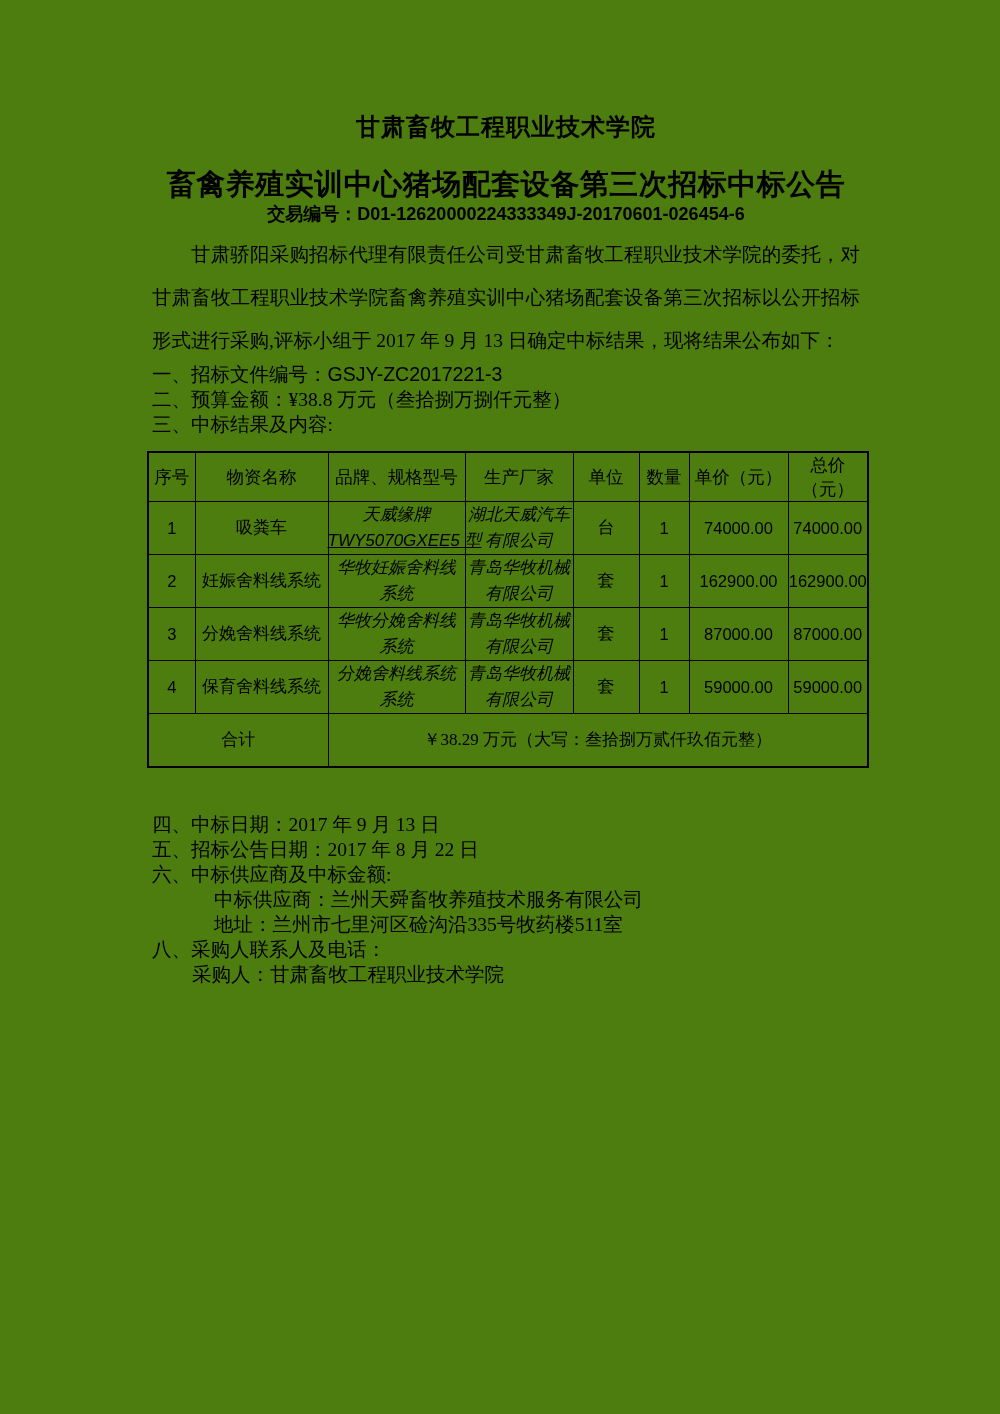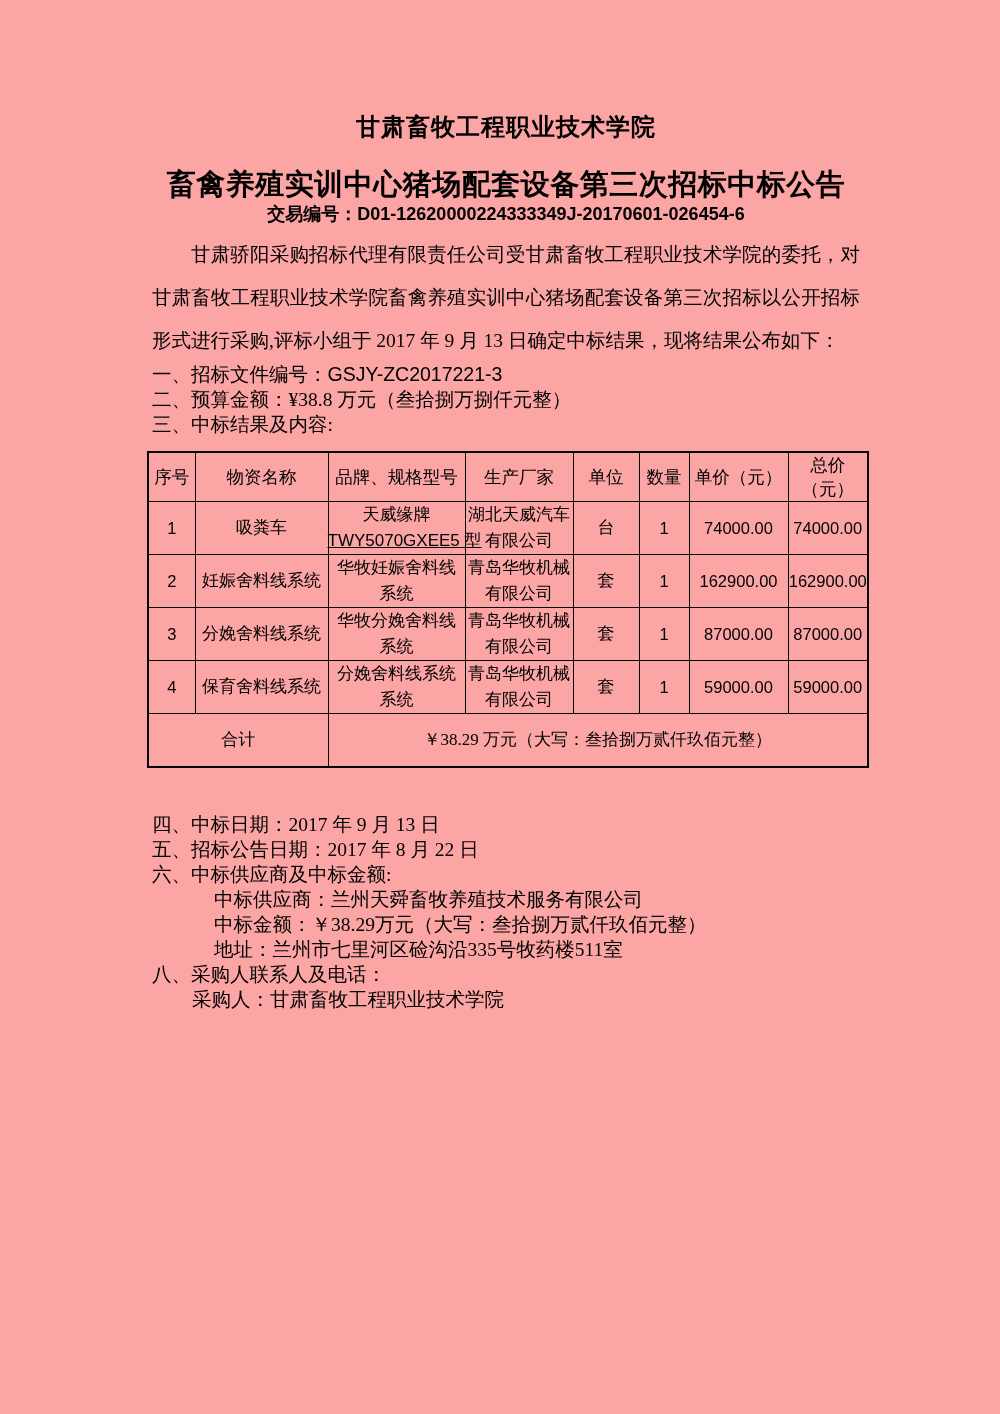--- a/index.html
+++ b/index.html
@@ -1,17 +1,17 @@
 <!DOCTYPE html>
 <html><head>
 <meta charset="utf-8">
 <style>
   html,body{margin:0;padding:0;background:#e8e8e8;}
   .page{
-    width:1000px;height:1414px;background:#fca5a5;color:#000;
+    width:1000px;height:1414px;background:#4d7c0f;color:#000;
     box-sizing:border-box;padding:112px 140px 0 152px;
     font-family:"Liberation Serif","DejaVu Serif",serif;
     margin:0 auto;position:relative;overflow:hidden;
   }
   .doc-title{
     margin:0;font-size:24px;line-height:30px;font-weight:700;
     text-align:center;letter-spacing:1px;
   }
   .doc-subtitle{
     margin:28px 0 0;font-size:29px;line-height:28px;font-weight:700;
@@ -34,21 +34,21 @@
     border-collapse:collapse;table-layout:fixed;width:720px;
     margin:14px 0 0 -5px;border:2px solid #000;
   }
   .results th,.results td{
     border:1px solid #000;text-align:center;vertical-align:middle;
     padding:0;overflow:visible;
   }
   .results thead th{height:43px;font-weight:400;font-size:17.5px;}
   .results tbody td{height:52px;font-size:17px;line-height:26px;}
   .results .qty,.results .price,.results .seq{font-size:16.5px;}
-  .two-line span{display:block;}
+  .two-line span{display:block;font-style:italic;}
   .bl2-r1{
     text-decoration:underline;text-align:left;margin-left:-1px;
     white-space:nowrap;
   }
   .total-row td{height:48px;font-size:18.5px;}
 </style>
 </head>
 <body>
 
 <div class="page">
@@ -163,18 +163,17 @@
         <td colspan="2">合计</td>
         <td colspan="6">￥38.29 万元（大写：叁拾捌万贰仟玖佰元整）</td>
       </tr>
     </tbody>
   </table>
 
   <div class="num-item after-table">四、中标日期：2017 年 9 月 13 日</div>
   <div class="num-item">五、招标公告日期：2017 年 8 月 22 日</div>
   <div class="num-item">六、中标供应商及中标金额:</div>
   <div class="num-item sub6">中标供应商：兰州天舜畜牧养殖技术服务有限公司</div>
-  <div class="num-item sub6">中标金额：￥38.29万元（大写：叁拾捌万贰仟玖佰元整）</div>
   <div class="num-item sub6">地址：兰州市七里河区硷沟沿335号牧药楼511室</div>
   <div class="num-item">八、采购人联系人及电话：</div>
   <div class="num-item sub8">采购人：甘肃畜牧工程职业技术学院</div>
 
 </div>
 
 </body></html>

